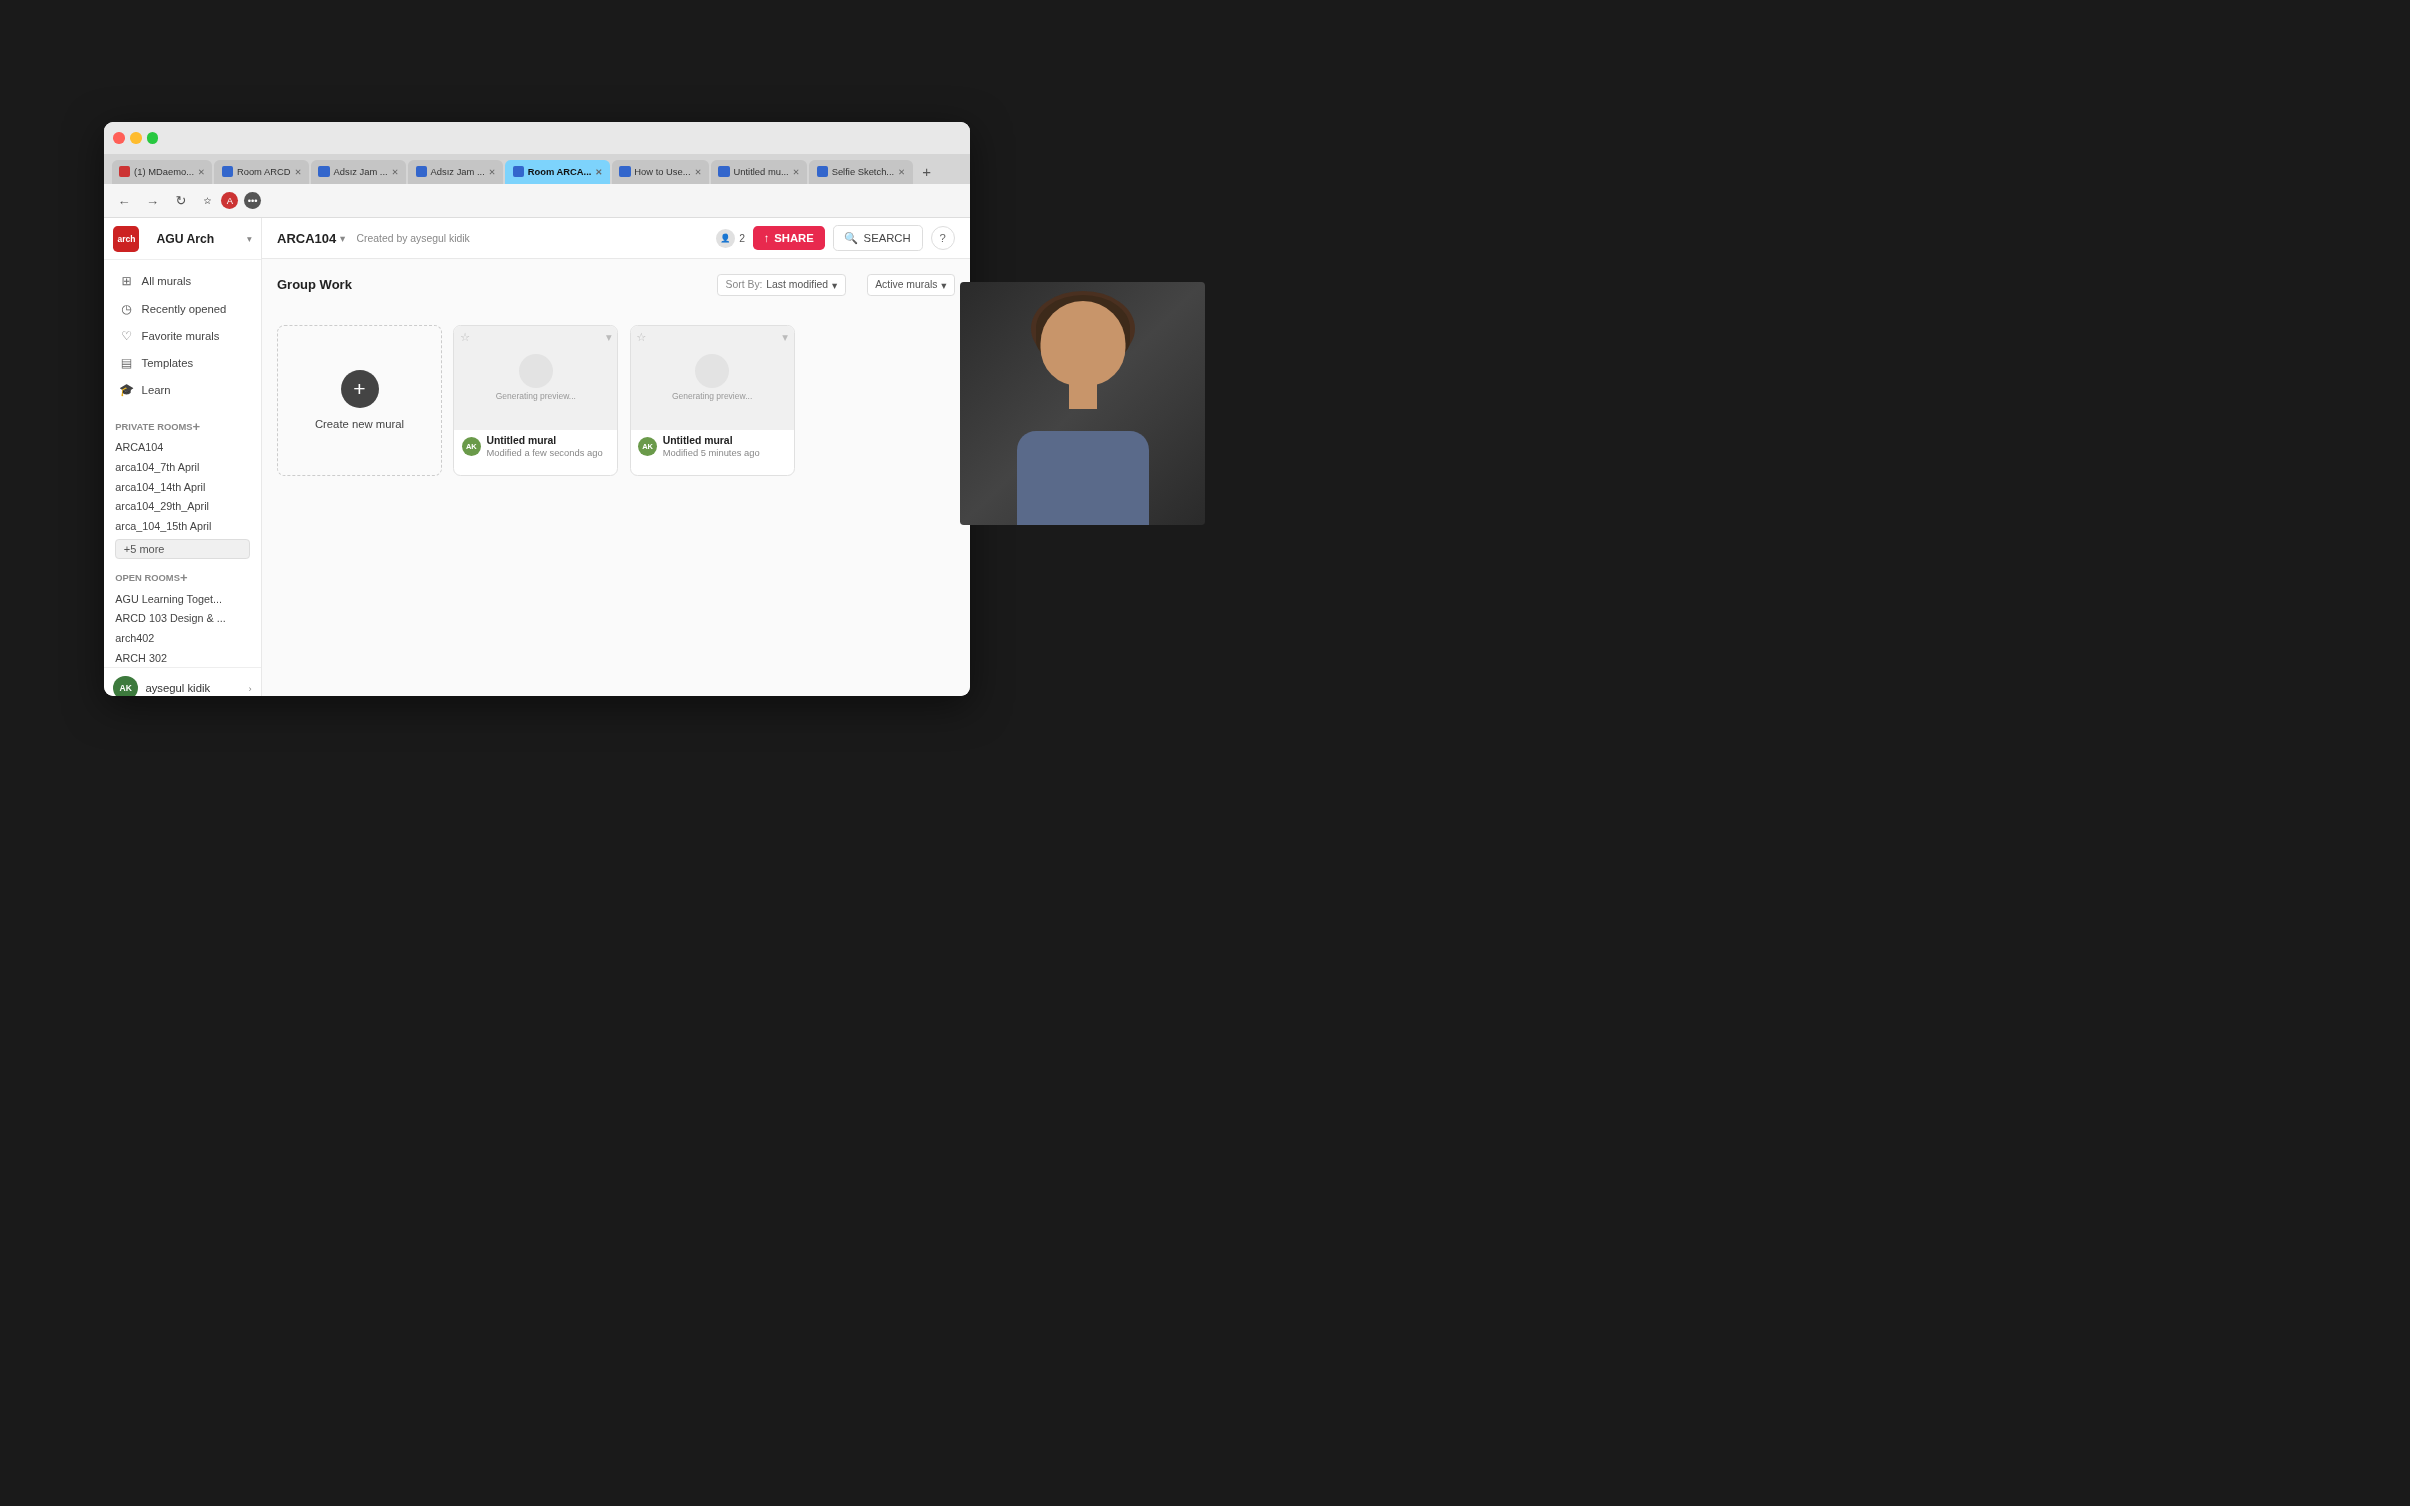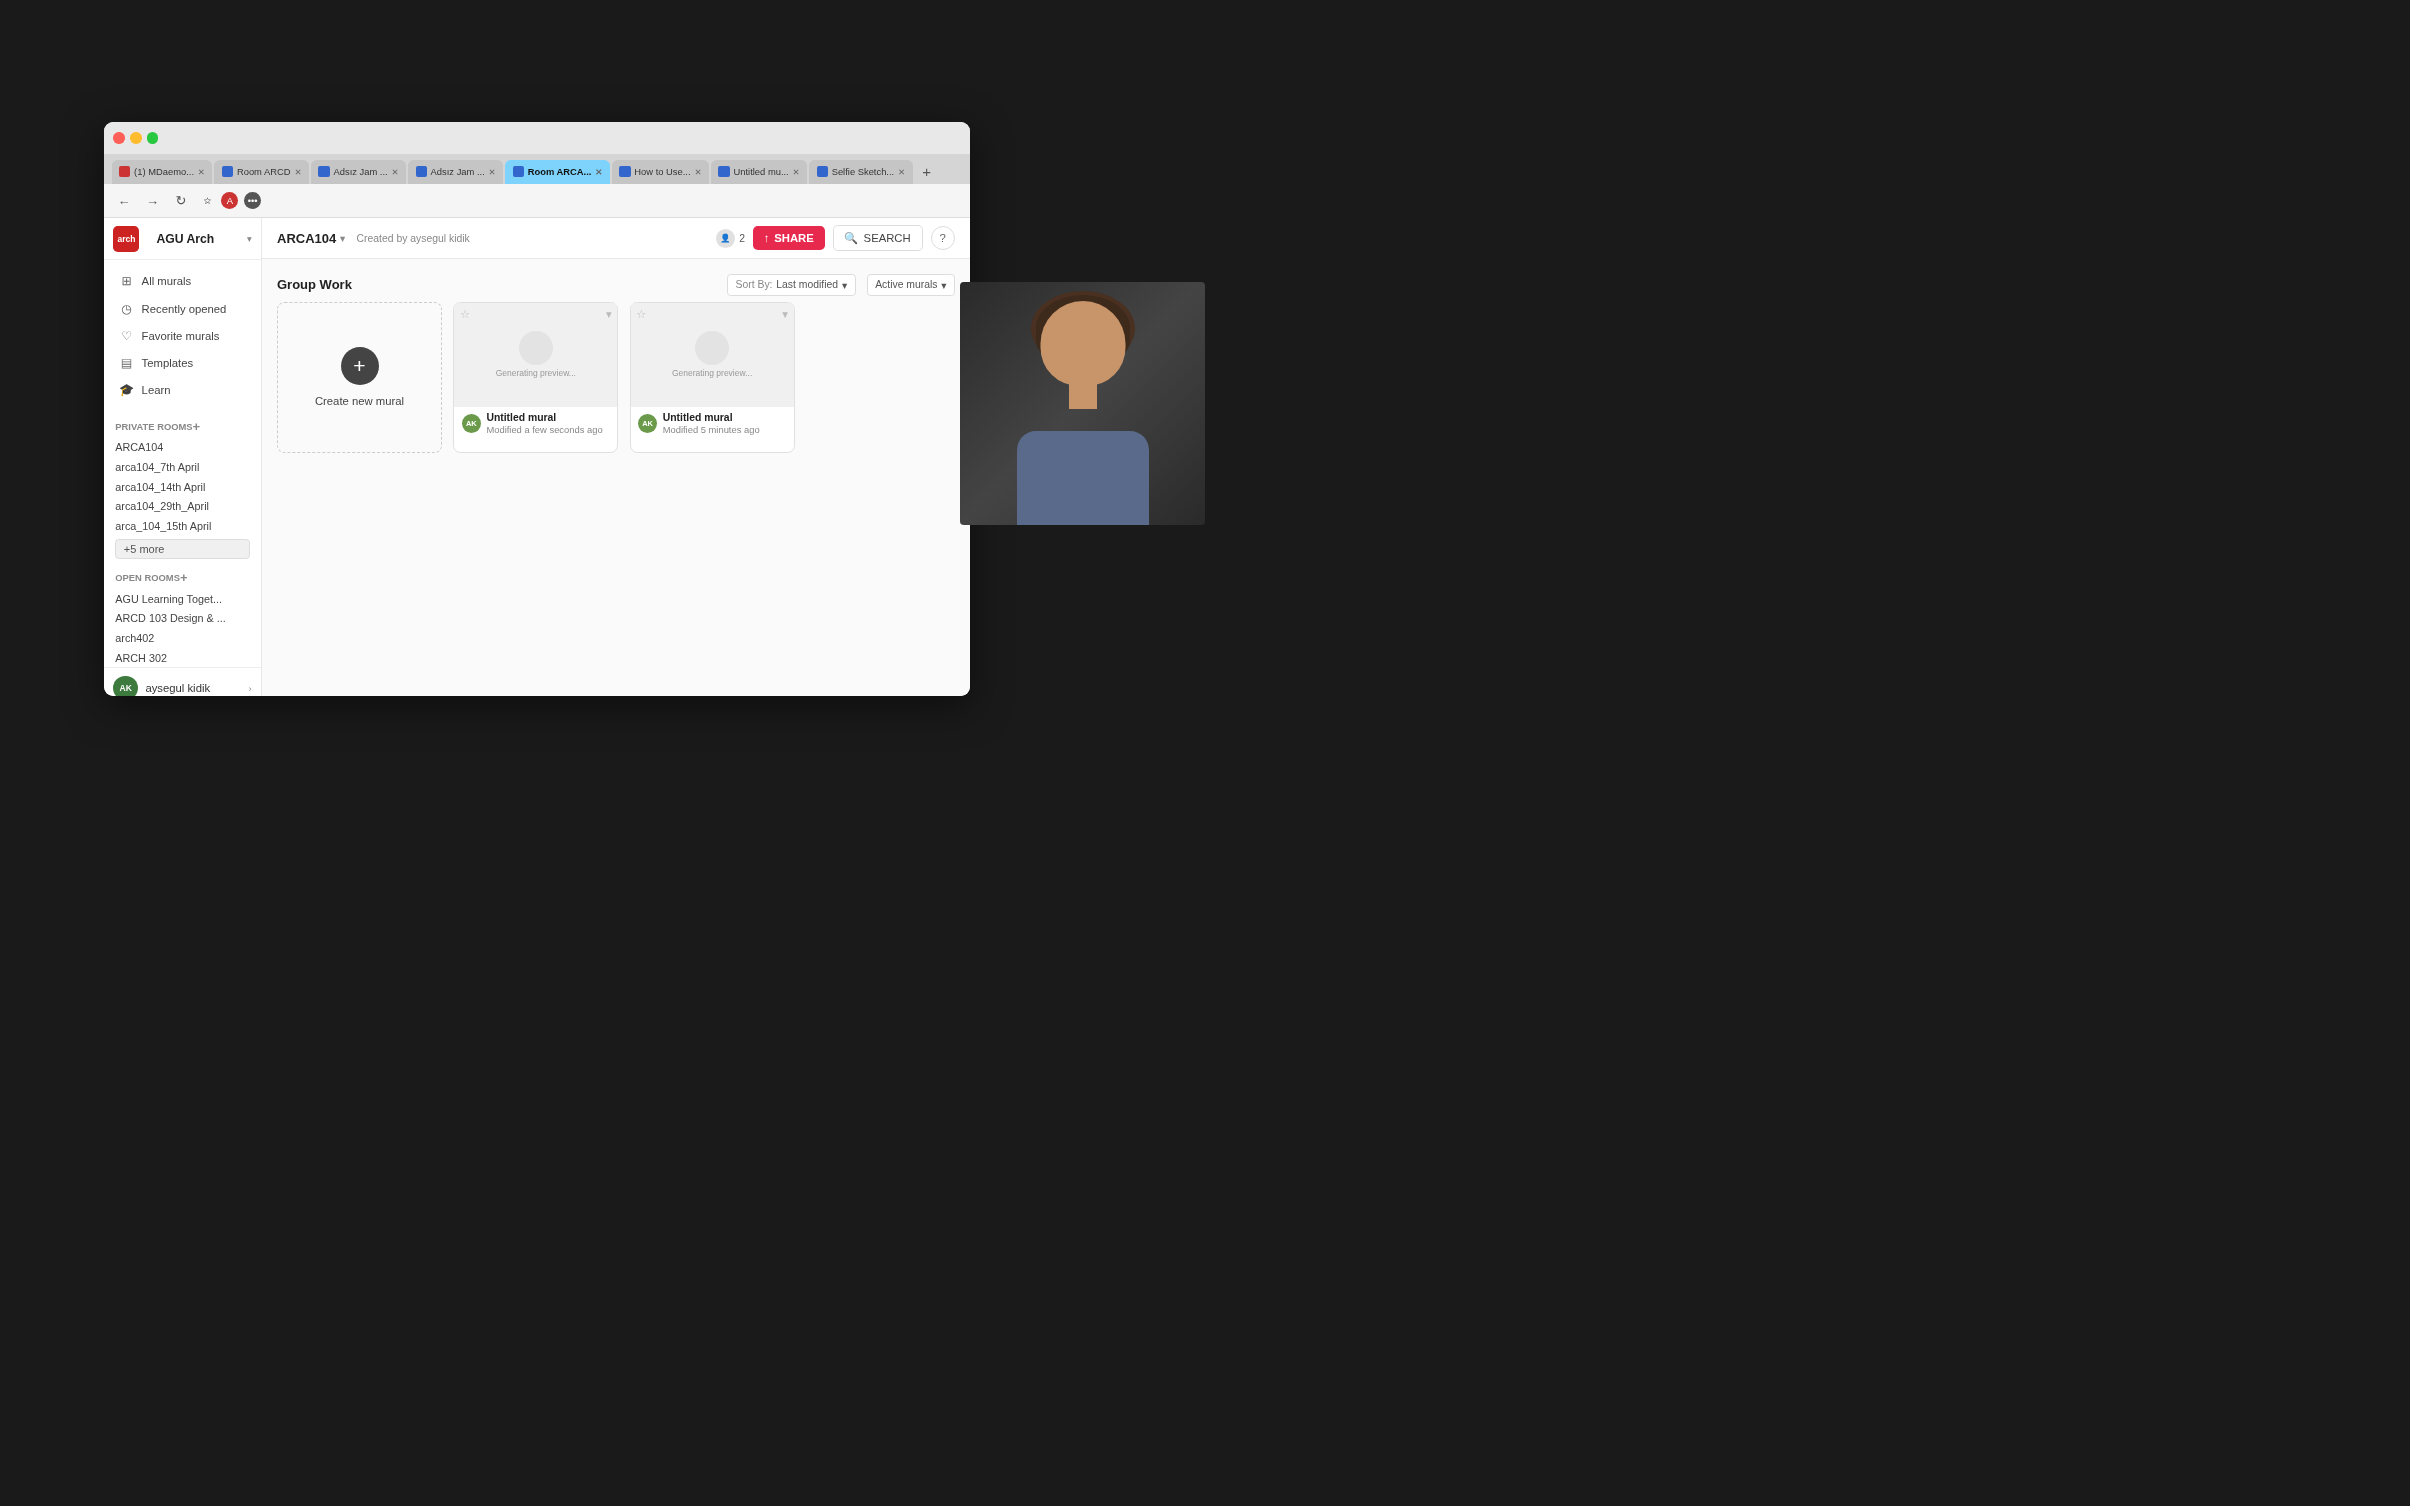--- a/index.html
+++ b/index.html
@@ -352,31 +352,31 @@
     .content-area {
       flex: 1;
       padding: 15px;
       overflow-y: auto;
     }
 
     .content-header {
       display: flex;
       align-items: center;
       justify-content: space-between;
-      margin-bottom: 6px;
+      margin-bottom: 29px;
     }
     .group-work-title {
       font-size: 13px;
       font-weight: 600;
       color: #222;
     }
     .sort-controls {
       display: flex;
       align-items: center;
-      gap: 11px;
+      gap: 21px;
     }
     .sort-dropdown {
       display: flex;
       align-items: center;
       gap: 3.8px;
       font-size: 10.4px;
       color: #555;
       border: 0.9px solid #ddd;
       border-radius: 3.8px;
       padding: 3.8px 7.5px;

